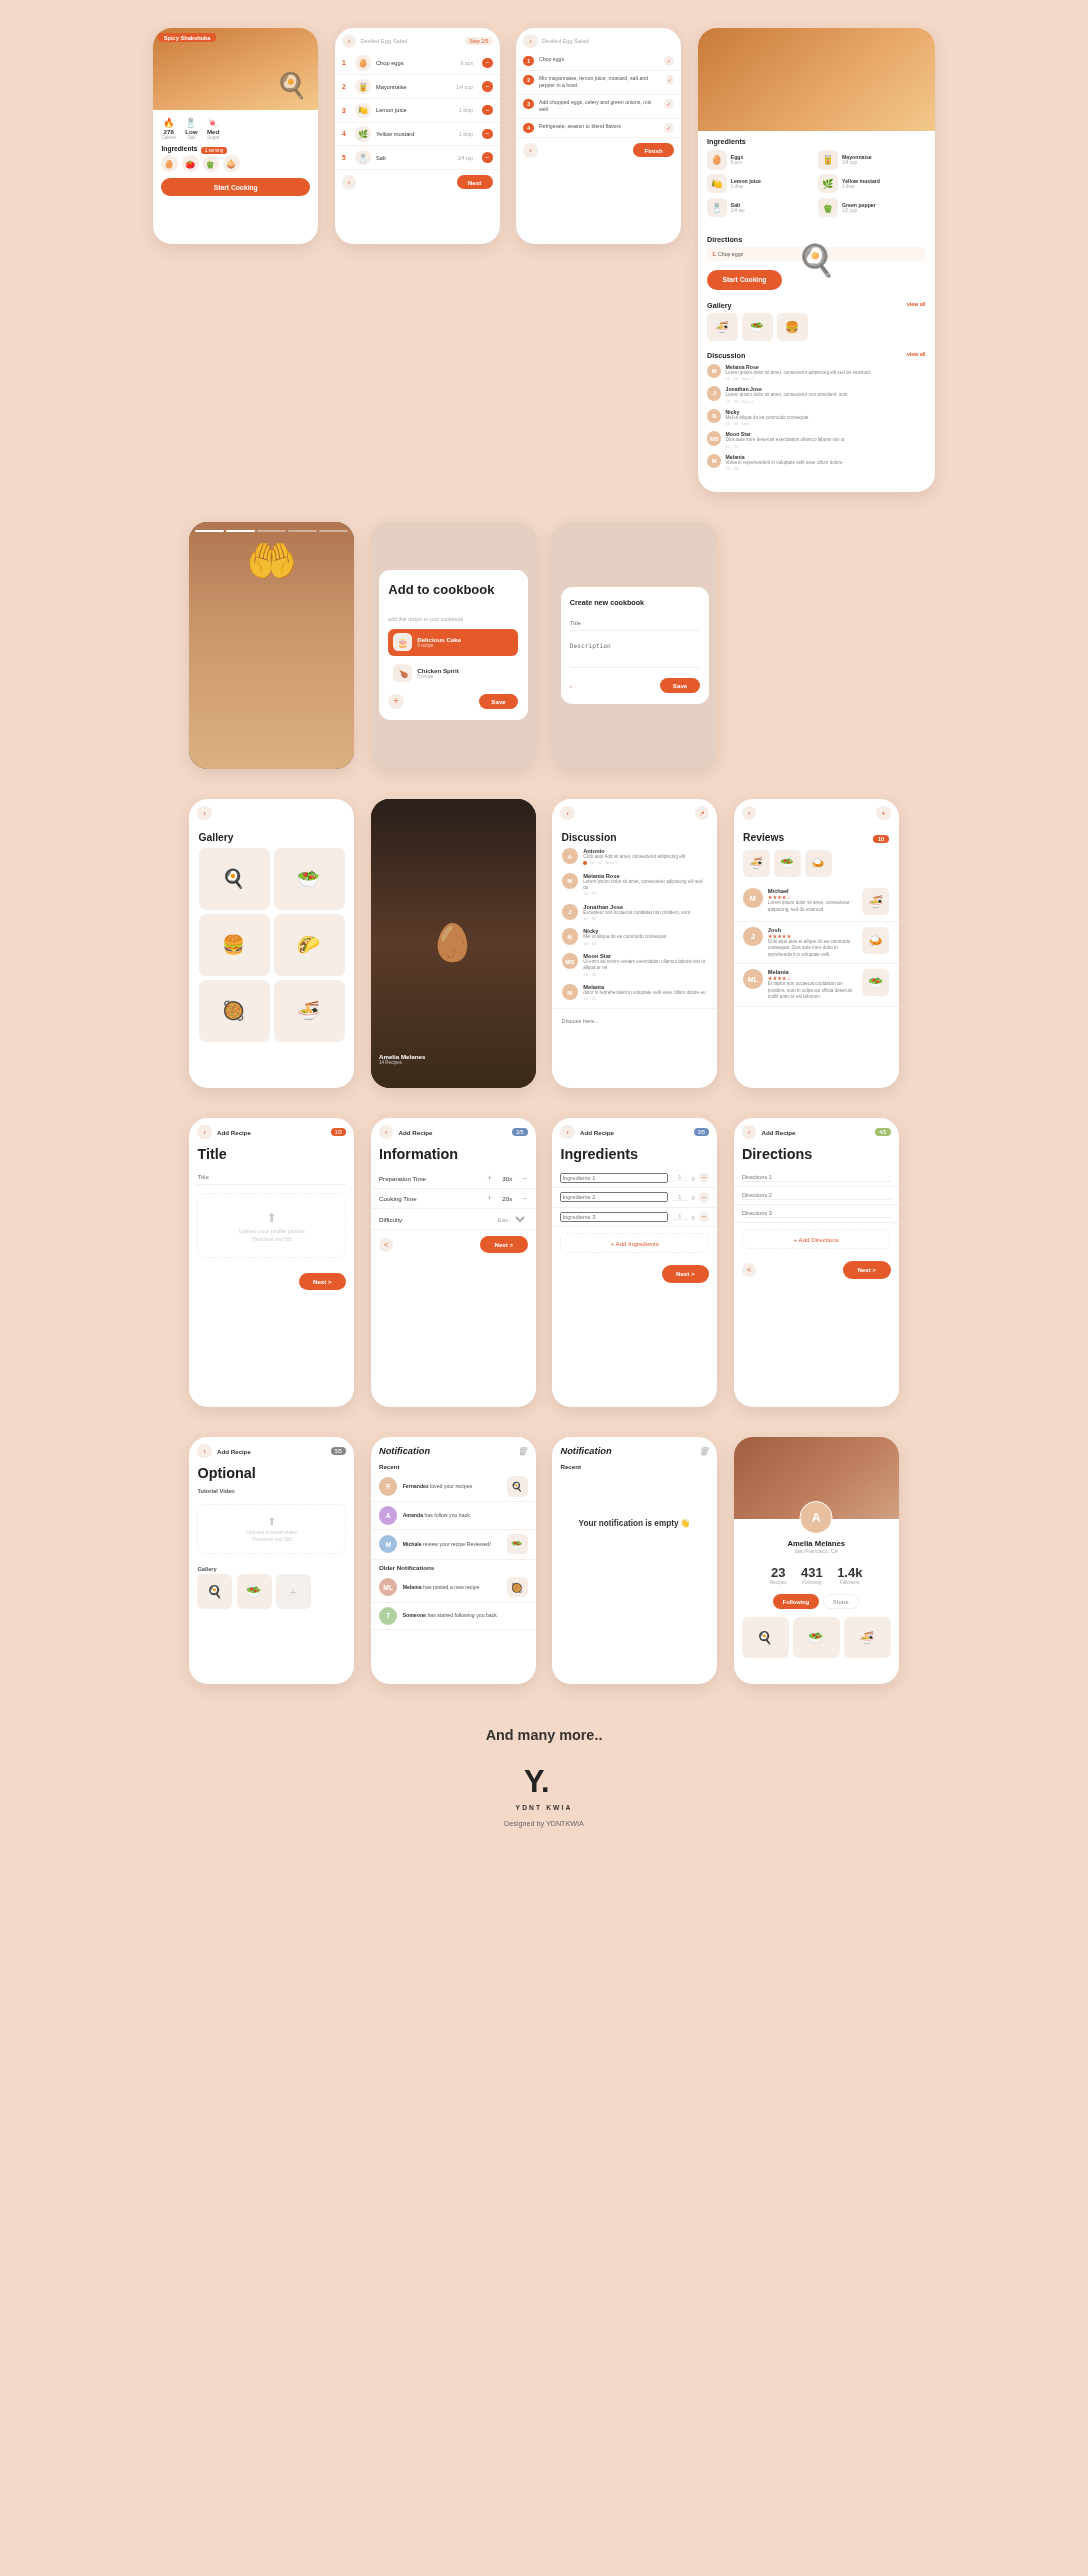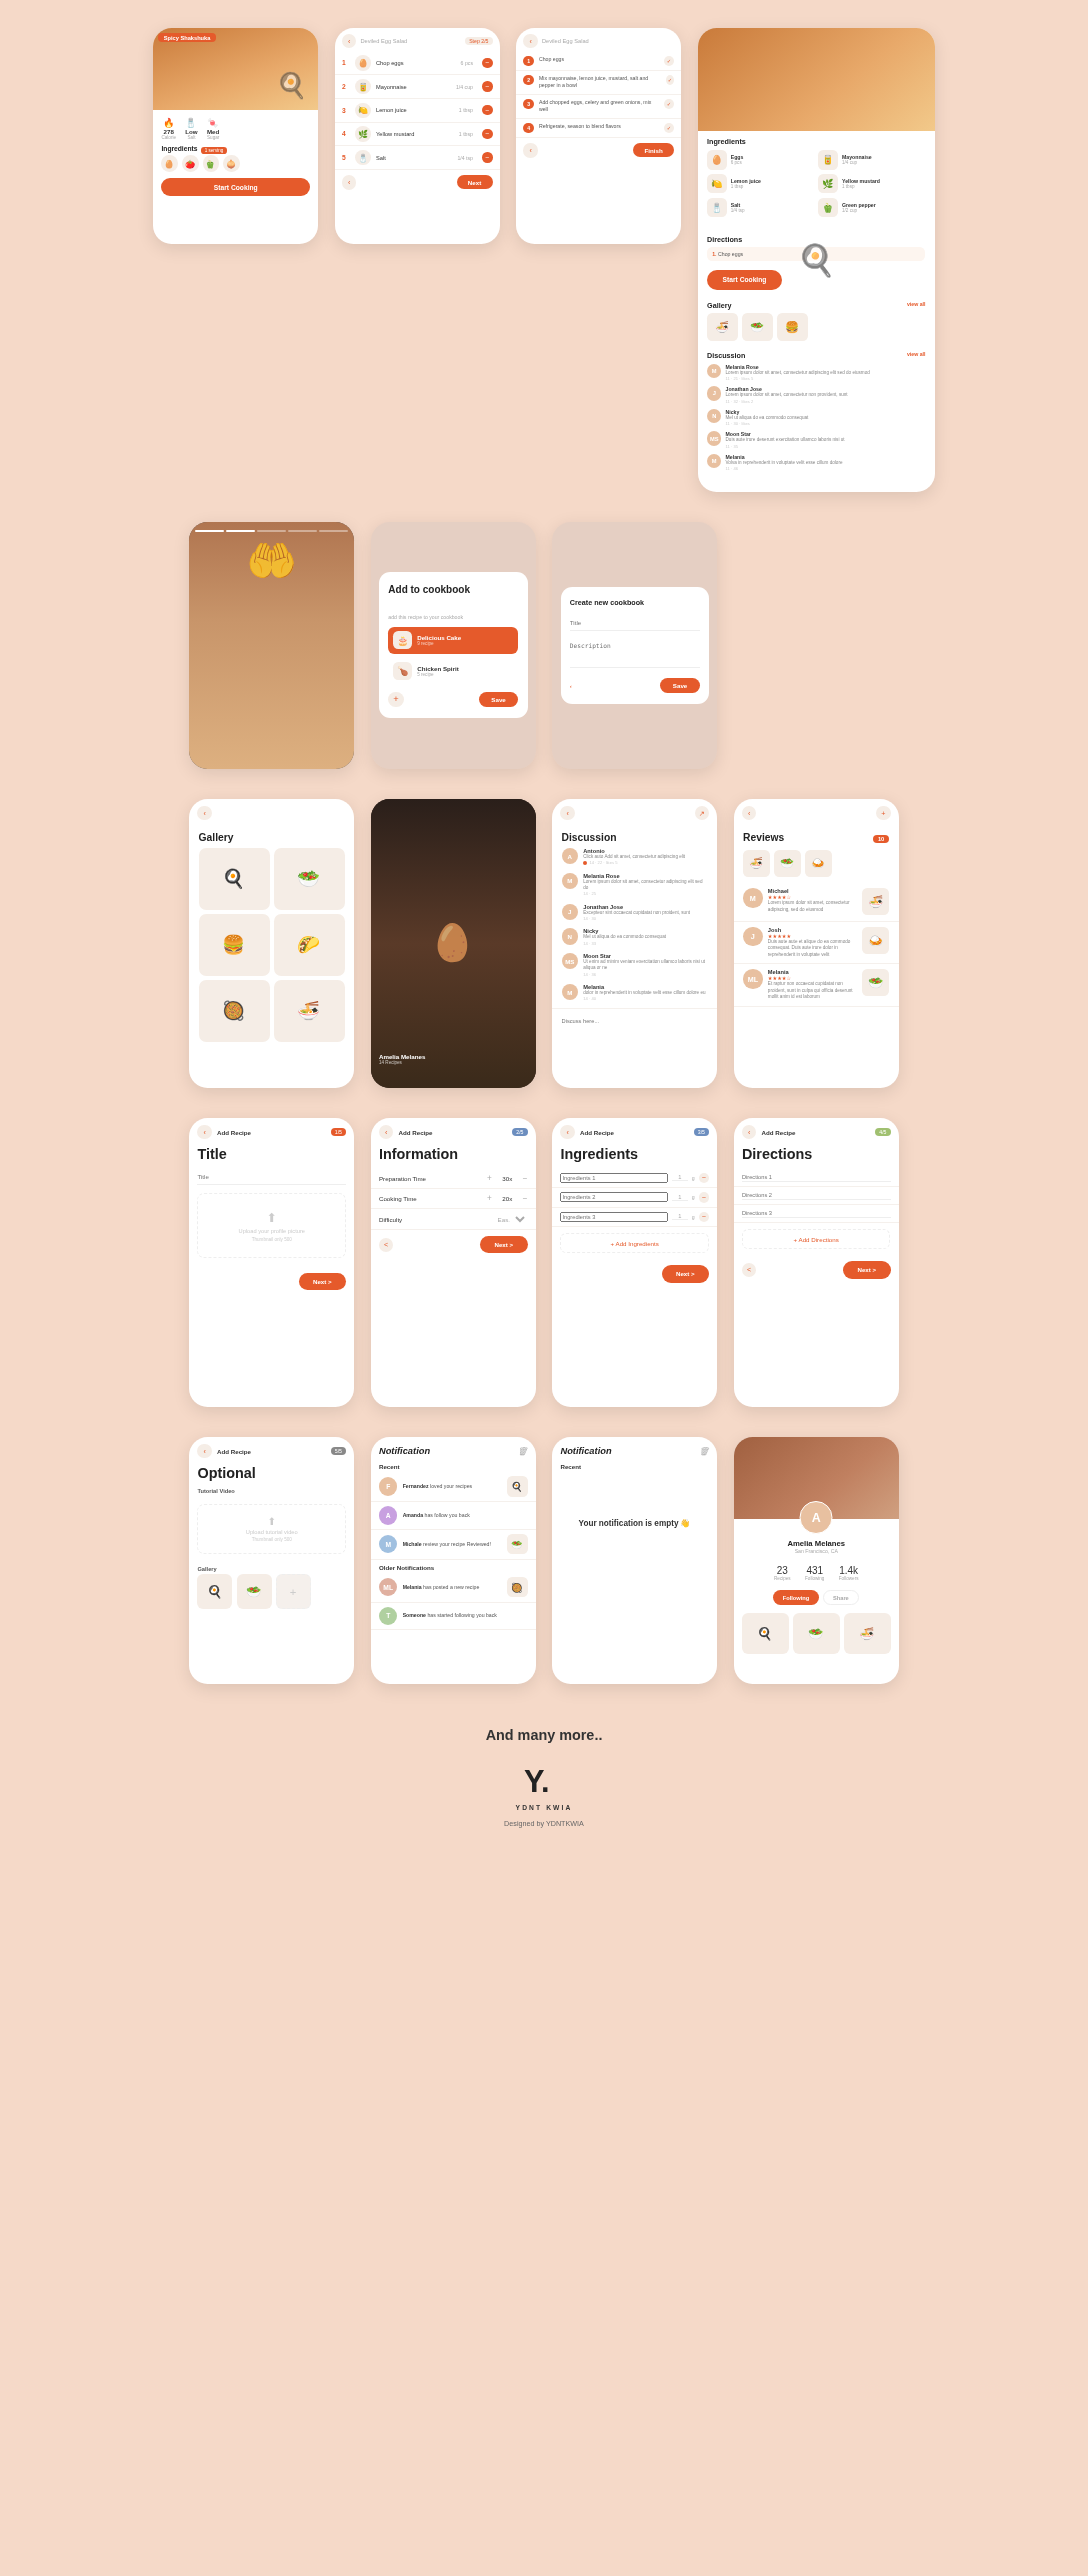--- a/index.html
+++ b/index.html
@@ -162,21 +162,21 @@
       justify-content: space-between;
       padding: 8.2px 6.2px;
     }
     .story-progress { display: flex; gap: 2.1px; margin-bottom: 5.2px; }
     .story-bar { flex: 1; height: 1.5px; background: rgba(255,255,255,0.4); border-radius: 1px; }
     .story-bar.active { background: #fff; }
 
     
     .atc-card { width: 165px; min-height: 247px; background: rgba(200,190,185,0.35); display: flex; flex-direction: column; align-items: center; justify-content: center; }
     .atc-inner { background: #fff; border-radius: 11.3px; padding: 11.3px 9.3px; width: 90%; }
-    .atc-title { font-size: 10px; font-weight: 700; color: #222; margin-bottom: 19px; }
+    .atc-title { font-size: 13px; font-weight: 700; color: #222; margin-bottom: 19px; }
     .atc-subtitle { font-size: 5.2px; color: #aaa; margin-bottom: 7.2px; }
     .atc-item { display: flex; align-items: center; gap: 5.2px; padding: 4.1px 5.2px; border-radius: 6.2px; margin-bottom: 4.1px; }
     .atc-item.selected { background: #e55a2b; }
     .atc-item.selected .atc-item-name { color: #fff; }
     .atc-item.selected .atc-item-sub { color: rgba(255,255,255,0.7); }
     .atc-item-img { width: 18.5px; height: 18.5px; border-radius: 5.2px; background: #f5ede6; display: flex; align-items: center; justify-content: center; font-size: 9.3px; }
     .atc-item-name { font-size: 6.2px; font-weight: 600; color: #333; }
     .atc-item-sub { font-size: 4.6px; color: #aaa; }
     .atc-footer { display: flex; justify-content: space-between; align-items: center; margin-top: 7.2px; }
     .atc-plus { width: 15.5px; height: 15.5px; border-radius: 50%; background: #f5ede6; display: flex; align-items: center; justify-content: center; font-size: 9.3px; color: #e55a2b; cursor: pointer; }
@@ -290,21 +290,21 @@
 
     
     .profile-card { width: 165px; min-height: 247px; background: #fff; }
     .profile-img { width: 100%; height: 82px; background: linear-gradient(140deg, #a06040 0%, #c08060 60%, #d0a080 100%); display: flex; align-items: flex-end; position: relative; }
     .profile-avatar { position: absolute; bottom: -15.5px; left: 50%; transform: translateX(-50%); width: 33px; height: 33px; border-radius: 50%; background: #e8c0a0; border: 1.5px solid #fff; display: flex; align-items: center; justify-content: center; font-size: 12.4px; font-weight: 700; color: #fff; }
     .profile-info { padding: 20.6px 8.2px 5.2px; text-align: center; }
     .profile-name { font-size: 7.7px; font-weight: 700; color: #222; }
     .profile-location { font-size: 5.2px; color: #aaa; }
     .profile-stats { display: flex; justify-content: center; gap: 14.4px; padding: 5.2px 8.2px; }
     .profile-stat { display: flex; flex-direction: column; align-items: center; }
-    .profile-stat-num { font-size: 10px; font-weight: 400; color: #333; }
+    .profile-stat-num { font-size: 13px; font-weight: 700; color: #333; }
     .profile-stat-label { font-size: 4.6px; color: #aaa; }
     .profile-btns { display: flex; gap: 4.1px; padding: 4.1px 8.2px; justify-content: center; }
     .profile-btn { background: #e55a2b; color: #fff; border: none; border-radius: 8.2px; padding: 3.6px 9.3px; font-size: 5.7px; font-weight: 600; cursor: pointer; }
     .profile-btn-outline { background: transparent; border: 0.8px solid #eee; border-radius: 8.2px; padding: 3.6px 9.3px; font-size: 5.7px; font-weight: 600; cursor: pointer; color: #aaa; }
     .profile-gallery { display: flex; gap: 4.1px; padding: 4.1px 8.2px; }
     .profile-thumb { flex: 1; height: 41px; border-radius: 6.2px; background: #f5ede6; display: flex; align-items: center; justify-content: center; font-size: 12.4px; }
 
     
     .footer {
       text-align: center;

